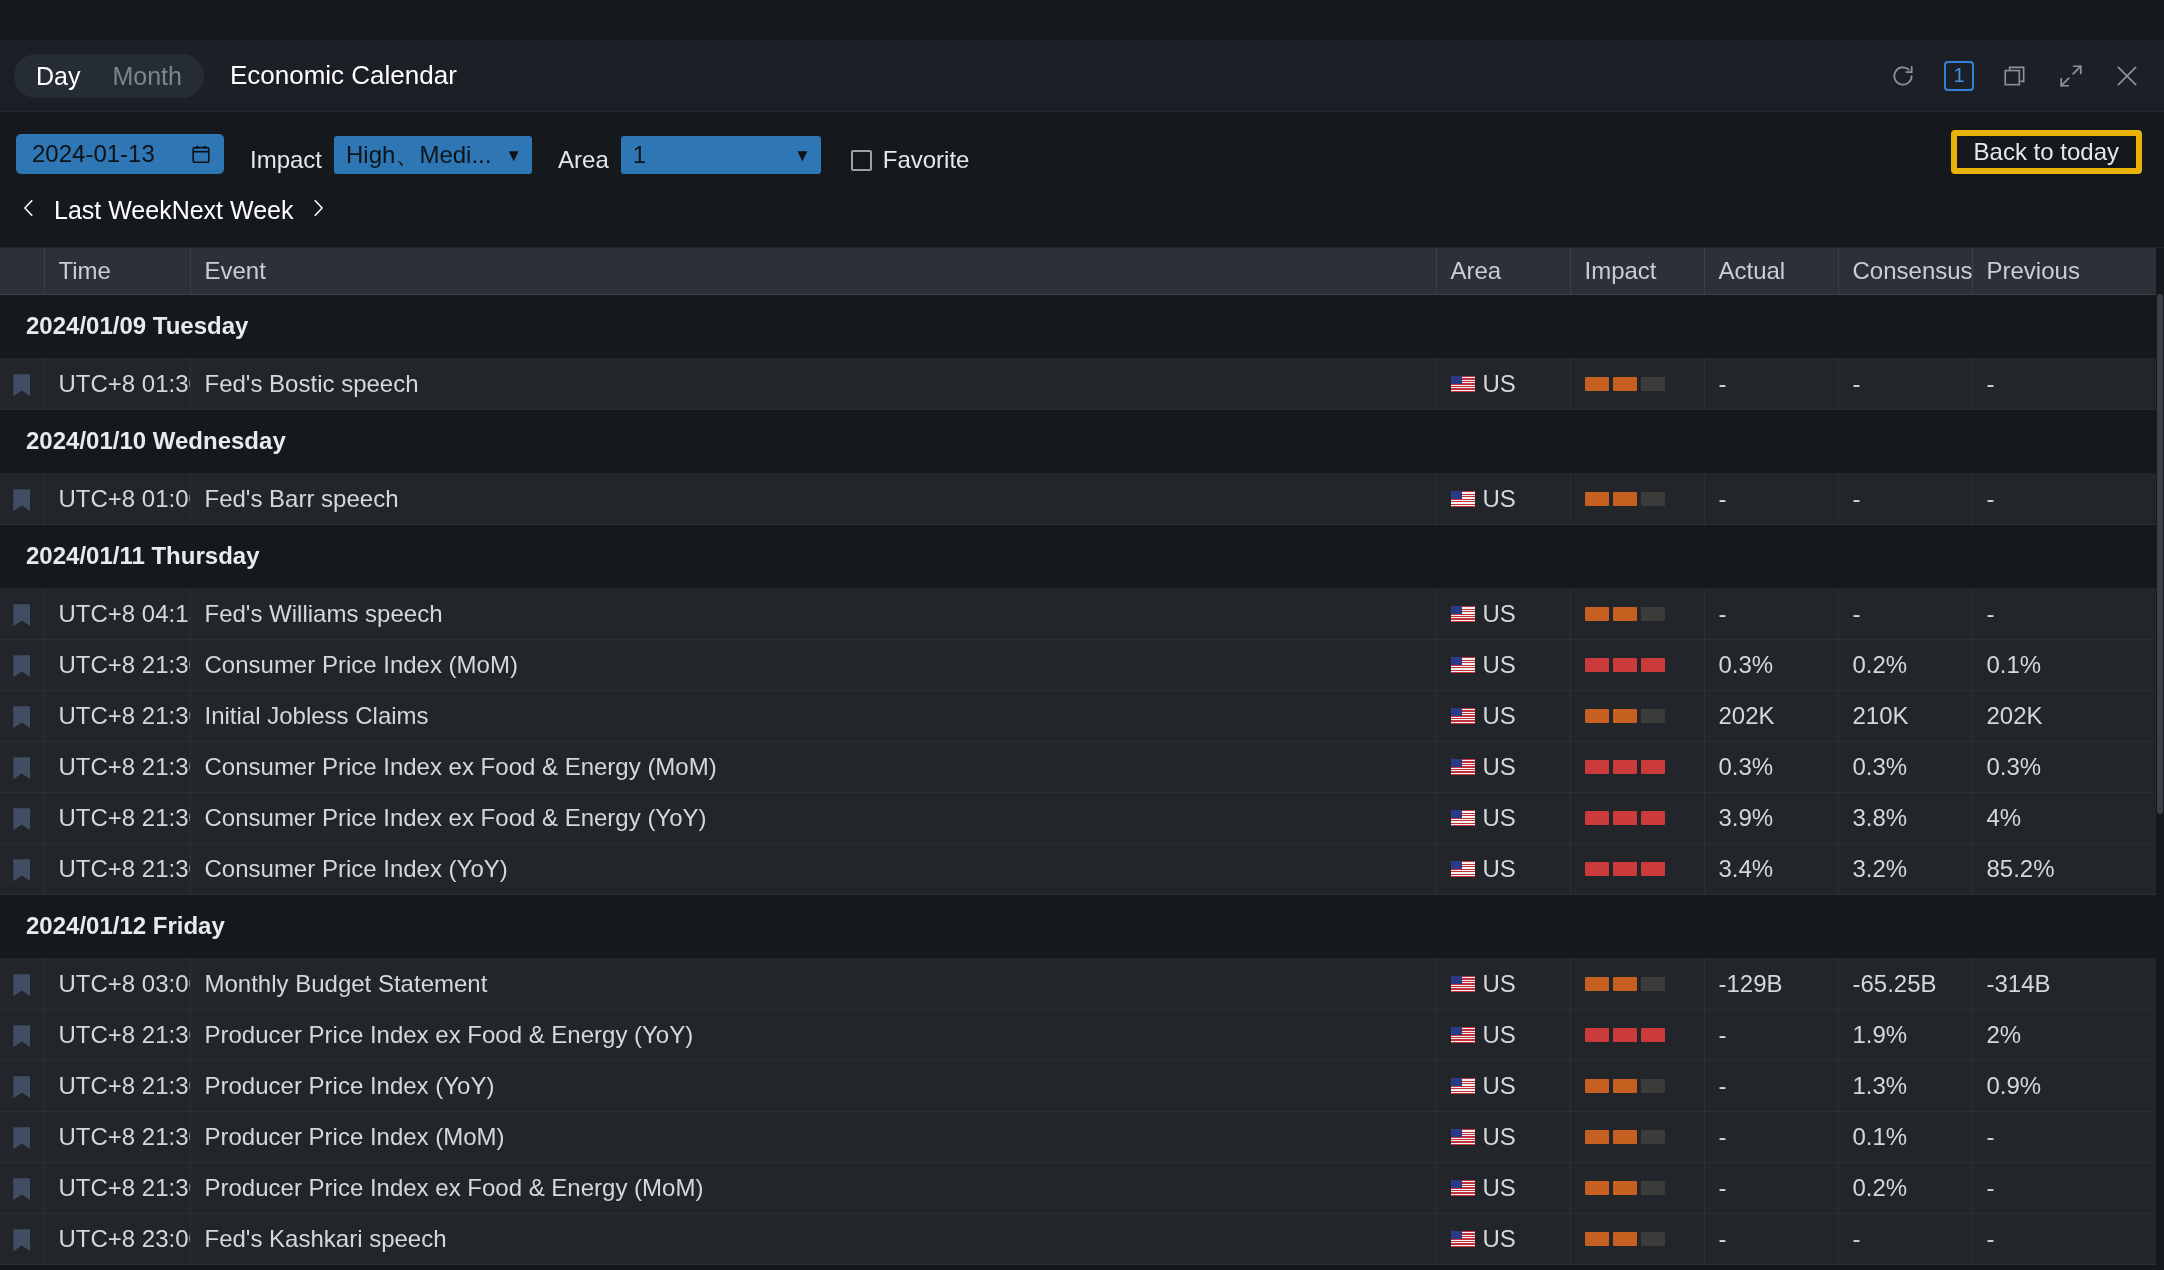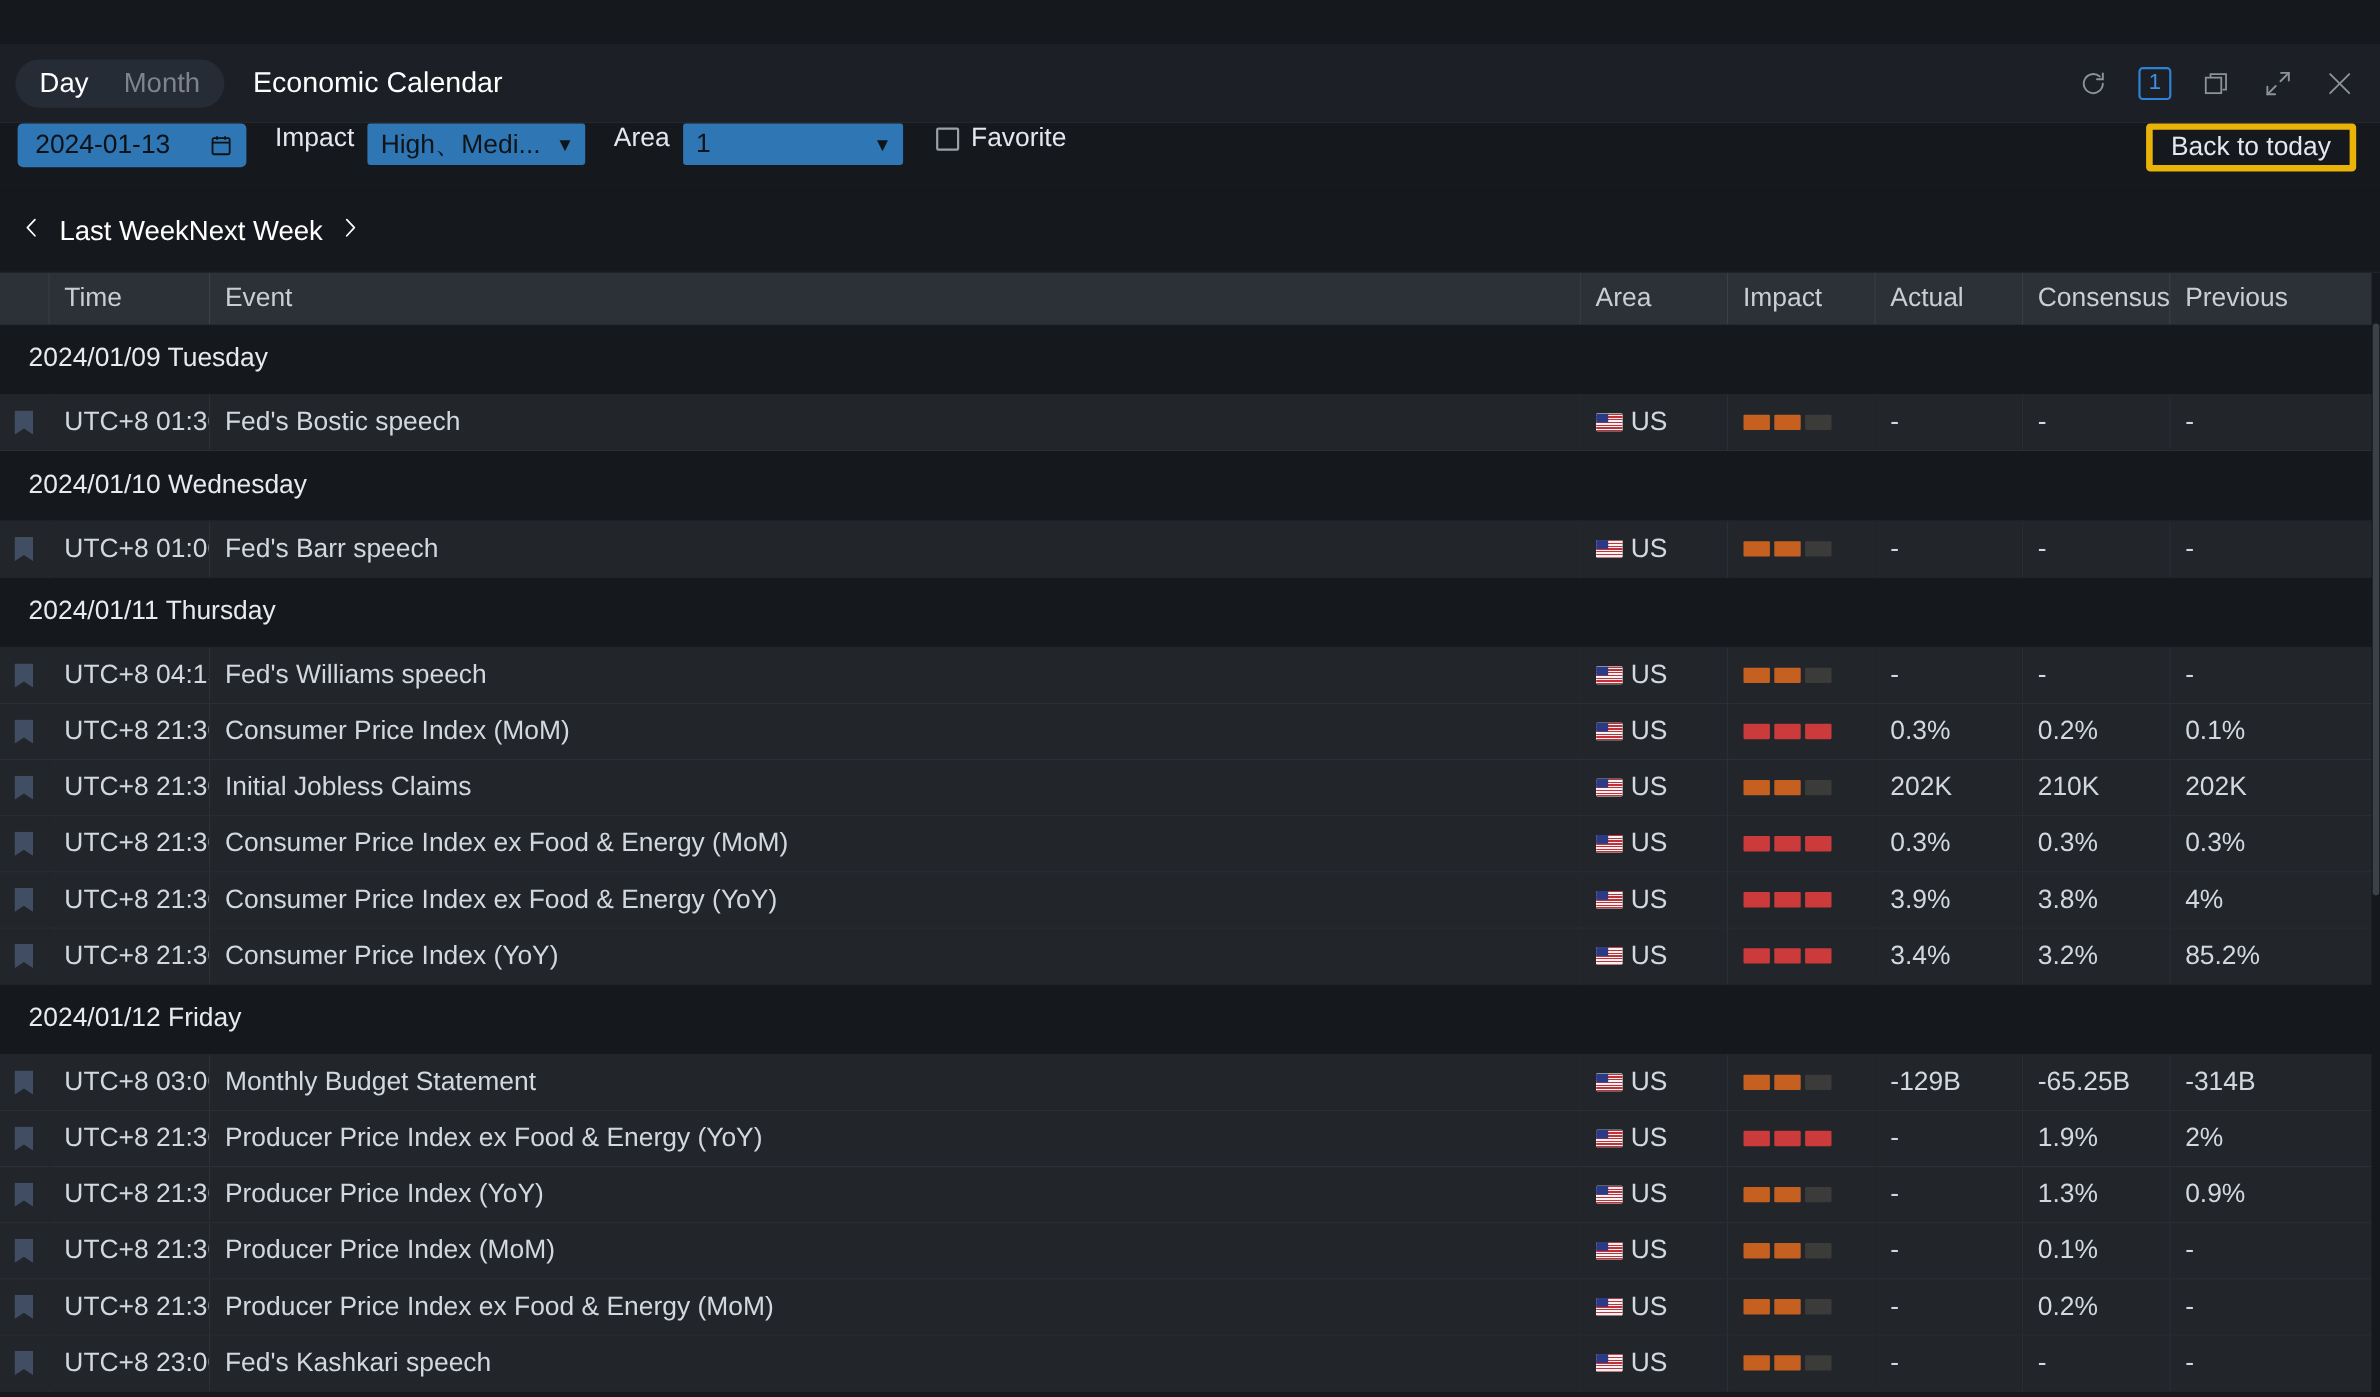--- a/index.html
+++ b/index.html
@@ -61,21 +61,21 @@
     color: #3d8fe0;
     font-size: 20px;
     display: flex; align-items: center; justify-content: center;
     cursor: pointer;
   }
 
   
   .filterbar {
     height: 62px; flex: 0 0 62px;
     background: #15181c;
-    display: flex; align-items: flex-start;
+    display: flex; align-items: flex-end;
     padding: 0 22px 0 16px;
     gap: 0;
   }
   .date-pill {
     background: #2f76b5;
     border-radius: 5px;
     height: 40px;
     min-width: 208px;
     display: flex; align-items: center; justify-content: space-between;
     padding: 0 12px 0 16px;
@@ -185,20 +185,21 @@
   th.c-prev { width: 192px; border-right: none; }
 
   tr.group td {
     background: #15181c;
     height: 64px;
     font-size: 24px;
     color: #e7ebf0;
     padding-left: 26px;
     border-bottom: 1px solid #23272d;
     white-space: nowrap;
+    font-weight: bold;
   }
   tr.drow td {
     background: #22262b;
     height: 50px;
     font-size: 24px;
     color: #d3d8de;
     padding: 0 0 0 14px;
     border-right: 1px solid #2c3036;
     border-bottom: 1px solid #2c3036;
     white-space: nowrap;

